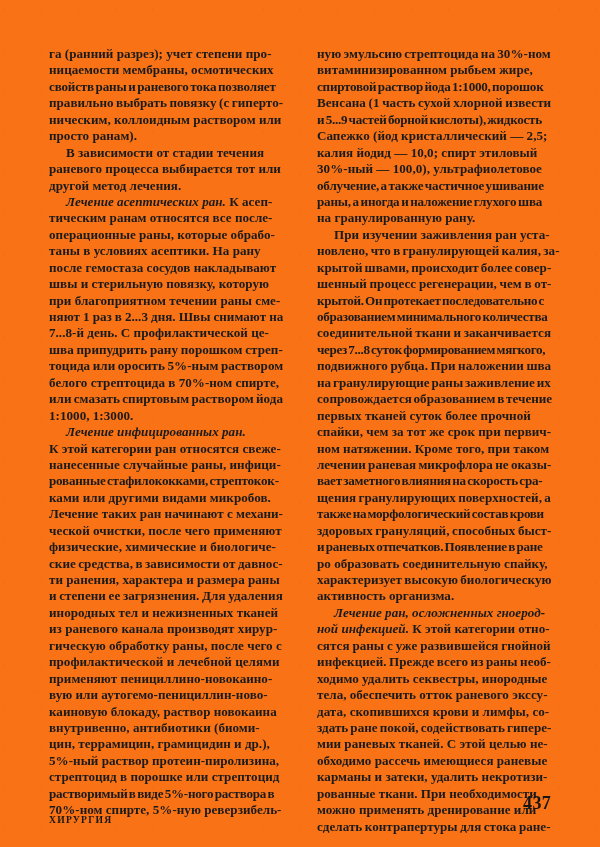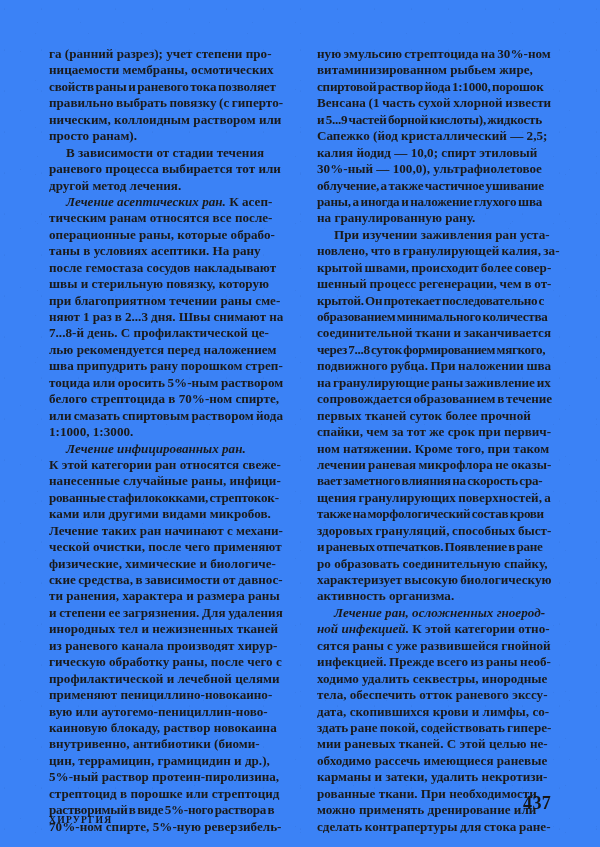--- a/index.html
+++ b/index.html
@@ -14,21 +14,21 @@
     overflow: hidden;
     font-family: "Liberation Serif", "DejaVu Serif", serif;
     color: #1a1a1a;
     position: relative;
   }
 
   
   #page {
     position: absolute;
     inset: 0;
-    background: #3b82f6;
+    background: #f97316;
   }
 
   
   .columns {
     position: absolute;
     left: 0;
     top: 0;
     width: 600px;
     height: 847px;
   }
@@ -120,21 +120,20 @@
         <div class="ln">другой метод лечения.</div>
         <div class="ln ind"><span class="it">Лечение асептических ран.</span> К асеп-</div>
         <div class="ln">тическим ранам относятся все после-</div>
         <div class="ln">операционные раны, которые обрабо-</div>
         <div class="ln">таны в условиях асептики. На рану</div>
         <div class="ln">после гемостаза сосудов накладывают</div>
         <div class="ln">швы и стерильную повязку, которую</div>
         <div class="ln">при благоприятном течении раны сме-</div>
         <div class="ln" style="word-spacing: -0.25px;">няют 1 раз в 2...3 дня. Швы снимают на</div>
         <div class="ln">7...8-й день. С профилактической це-</div>
-        <div class="ln">лью рекомендуется перед наложением</div>
         <div class="ln" style="word-spacing: -0.5px;">шва припудрить рану порошком стреп-</div>
         <div class="ln" style="word-spacing: -0.75px;">тоцида или оросить 5%-ным раствором</div>
         <div class="ln">белого стрептоцида в 70%-ном спирте,</div>
         <div class="ln" style="word-spacing: -1px;">или смазать спиртовым раствором йода</div>
         <div class="ln">1:1000, 1:3000.</div>
         <div class="ln ind"><span class="it">Лечение инфицированных ран.</span></div>
         <div class="ln">К этой категории ран относятся свеже-</div>
         <div class="ln">нанесенные случайные раны, инфици-</div>
         <div class="ln" style="word-spacing: -1.6px; letter-spacing: -0.222px;">рованные стафилококками, стрептокок-</div>
         <div class="ln">ками или другими видами микробов.</div>

